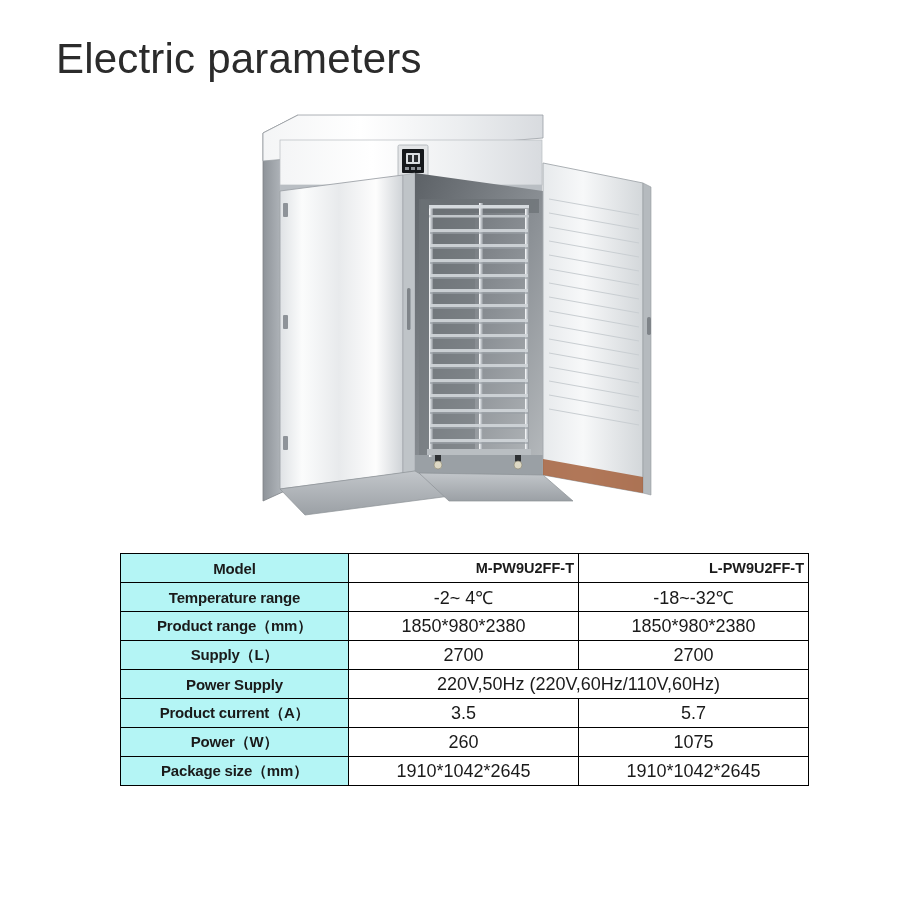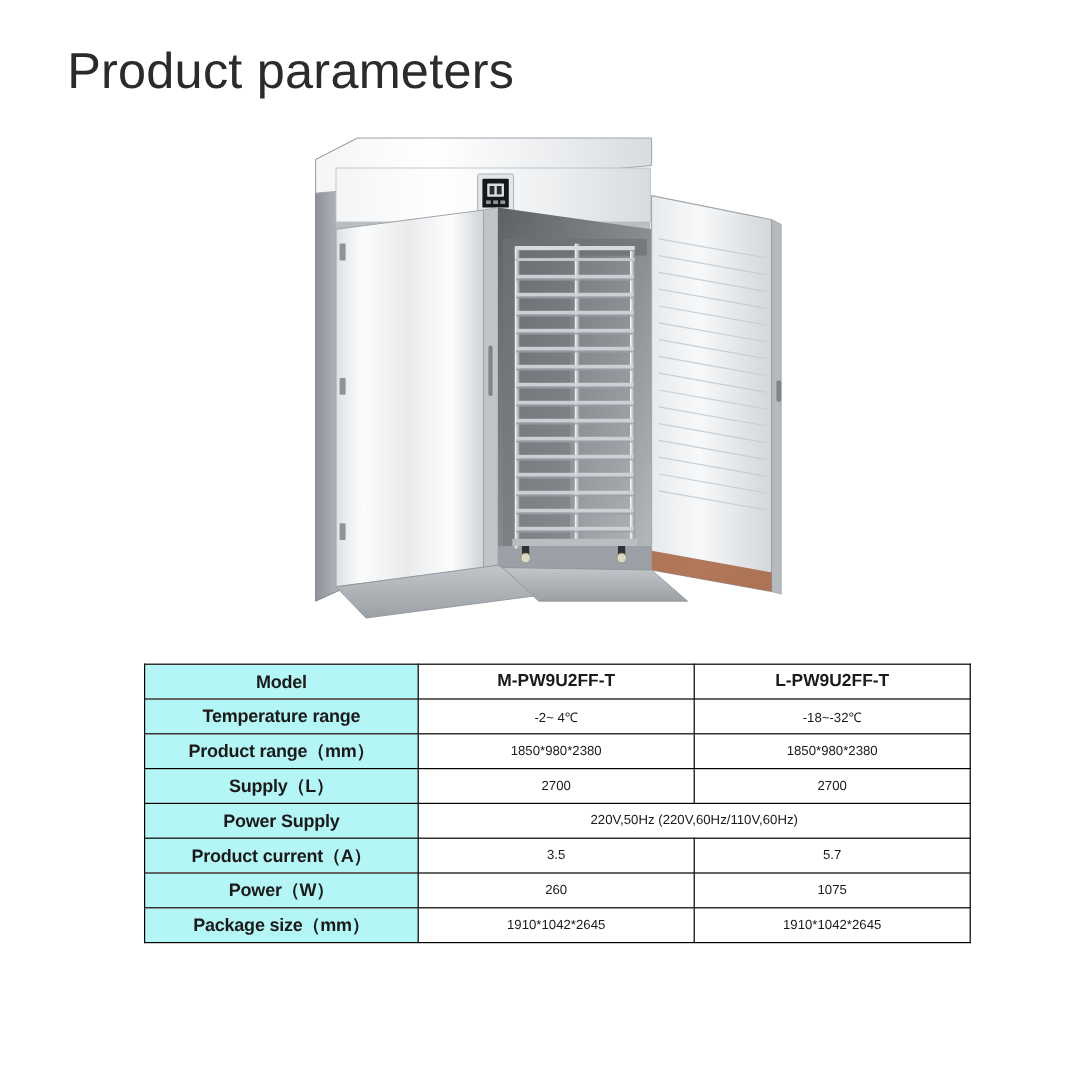--- a/index.html
+++ b/index.html
@@ -49,44 +49,45 @@
     border-collapse: collapse;
     width: 100%;
     table-layout: fixed;
   }
   table.spec-table td {
     border: 1px solid #000000;
     height: 28px;
     padding: 0 4px;
     text-align: center;
     vertical-align: middle;
-    font-size: 11px;
+    font-size: 18px;
     color: #1a1a1a;
     background: #ffffff;
     white-space: nowrap;
     overflow: hidden;
   }
   table.spec-table td.label-cell {
     background: #b4f5f5;
     font-weight: bold;
     font-size: 15px;
     letter-spacing: -0.2px;
   }
   table.spec-table td.model-cell {
     font-weight: bold;
     font-size: 14.5px;
+    text-align: right;
   }
   col.c-label { width: 228px; }
   col.c-m     { width: 230px; }
   col.c-l     { width: 230px; }
 </style>
 </head>
 <body>
 
-<div class="page-title">Product parameters</div>
+<div class="page-title">Electric parameters</div>
 
 <div class="product-photo">
   <svg viewBox="0 0 440 415" xmlns="http://www.w3.org/2000/svg">
     <defs>
       <linearGradient id="steelTop" x1="0" y1="0" x2="1" y2="0">
         <stop offset="0%" stop-color="#f4f5f6"></stop>
         <stop offset="35%" stop-color="#ffffff"></stop>
         <stop offset="70%" stop-color="#eceef0"></stop>
         <stop offset="100%" stop-color="#d8dbdf"></stop>
       </linearGradient>

